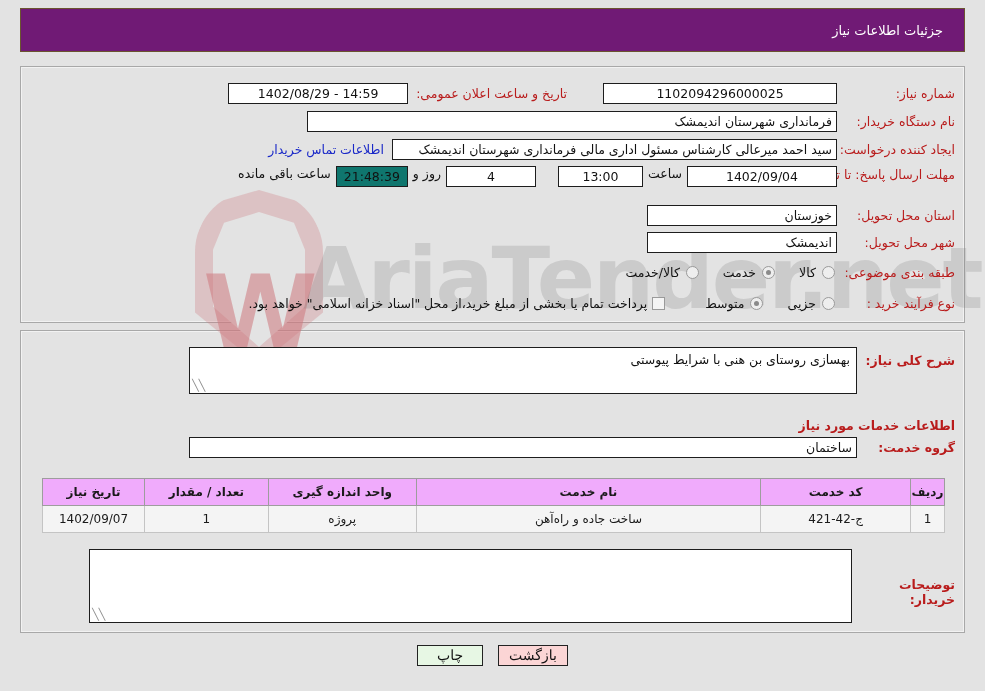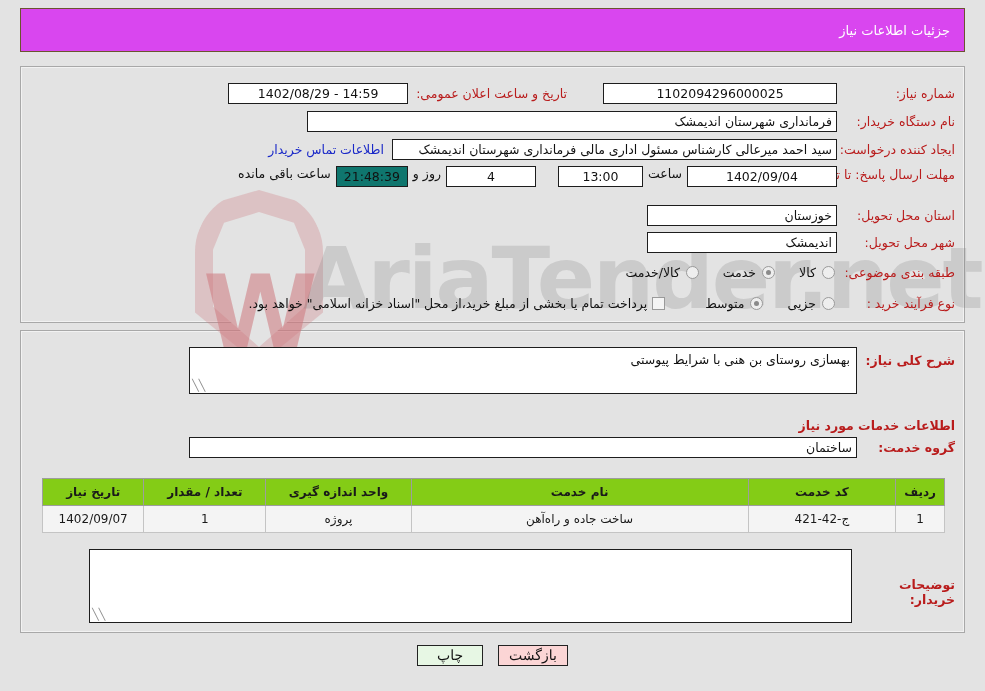--- a/index.html
+++ b/index.html
@@ -61,27 +61,27 @@
     font-family: "DejaVu Sans", sans-serif;
     line-height: 0.8;
     direction: ltr;
   }
 
   
   #page-header {
     position: absolute;
     left: 20px; top: 8px;
     width: 945px; height: 44px;
-    background: #d946ef;
+    background: #701a75;
     border: 1px solid #6b5430;
     color: #ffffff;
     display: flex;
     align-items: center;
     justify-content: flex-start;
-    padding: 0 14px;
+    padding: 0 21px;
     font-size: 13px;
     z-index: 2;
   }
 
   
   .panel {
     position: absolute;
     left: 20px;
     width: 945px;
     background: #e3e3e3;
@@ -190,26 +190,26 @@
   #svc-table {
     position: absolute;
     left: 42px; top: 478px;
     width: 903px;
     border-collapse: collapse;
     direction: rtl;
     font-size: 12px;
     z-index: 3;
   }
   #svc-table th {
-    background: #84cc16;
+    background: #f0abfc;
     border: 1px solid #9d9d9d;
     font-weight: bold;
     color: #1a1a1a;
     height: 27px;
-    padding: 2px 8px;
+    padding: 2px 0;
   }
   #svc-table td {
     background: #f4f4f4;
     border: 1px solid #c4c4c4;
     color: #1a1a1a;
     height: 27px;
     text-align: center;
     padding: 2px 4px;
   }
 

